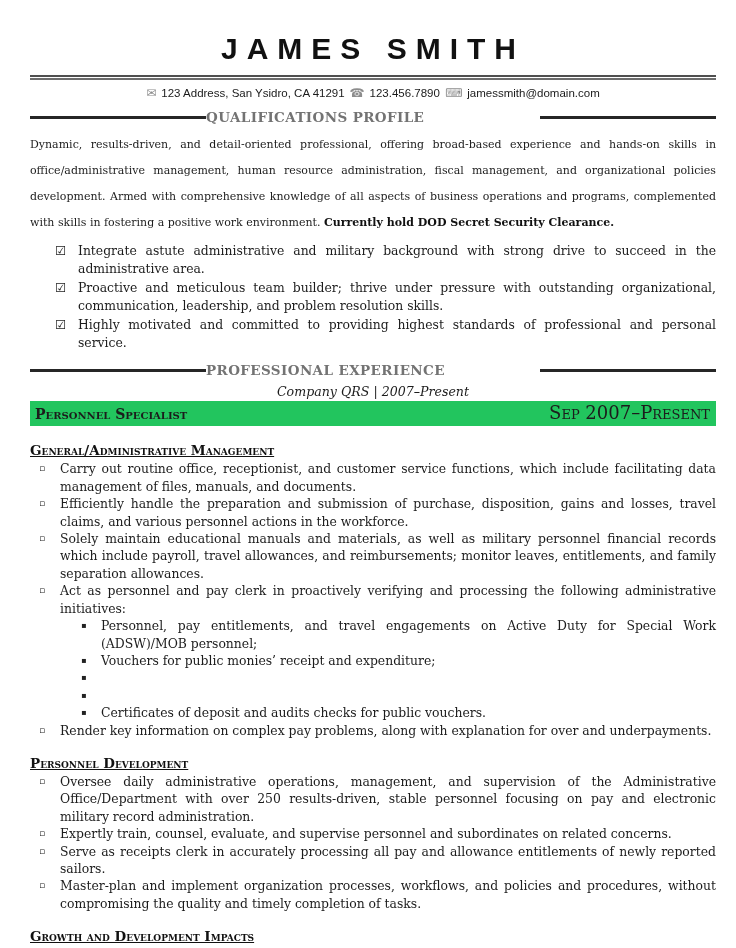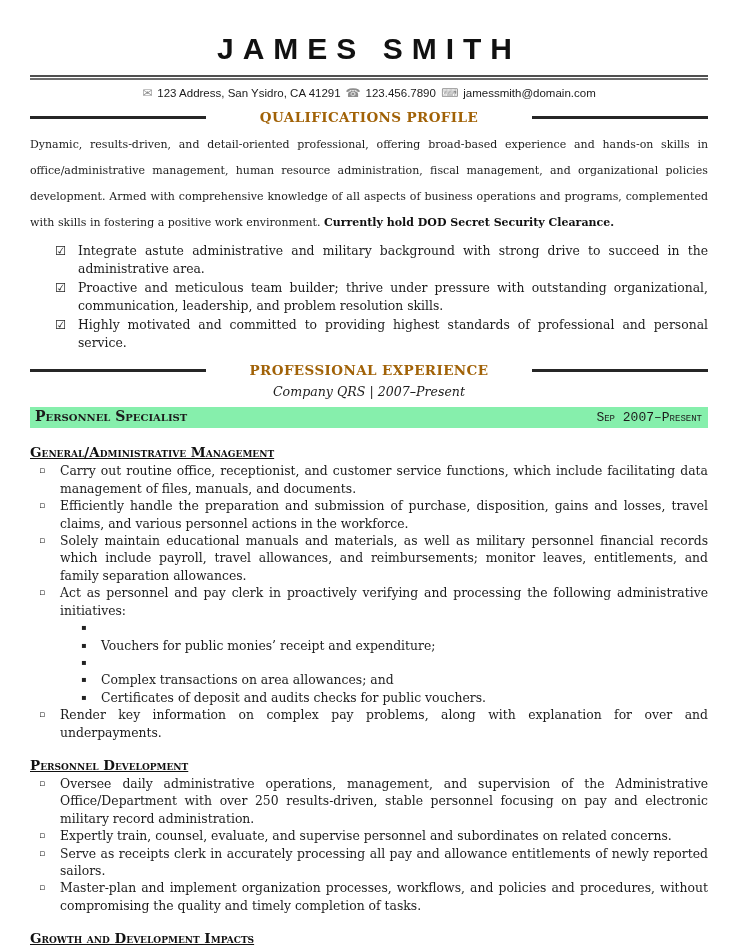--- a/index.html
+++ b/index.html
@@ -1,61 +1,61 @@
 <!DOCTYPE html>
 <html><head>
 <meta charset="utf-8">
 <style>
   html,body{margin:0;padding:0;background:#ffffff;}
   .page{
     width:736px;height:948px;box-sizing:border-box;background:#ffffff;
-    padding:20px 28px 0 30px;overflow:hidden;
+    padding:20px 20px 0 30px;overflow:hidden;
     font-family:"DejaVu Serif", serif;color:#1c1c1c;
   }
   
   h1.name{
     font-family:"Liberation Sans", sans-serif;font-weight:bold;
     font-size:30px;line-height:34px;letter-spacing:9px;
     text-align:center;margin:12px 0 0 0;color:#111;
   }
   .double-rule{margin-top:9px;height:1px;border-top:2px solid #4f4f4f;border-bottom:2px solid #6d6d6d;}
   .contact{
     display:flex;justify-content:center;align-items:center;gap:5px;
     font-family:"Liberation Sans", sans-serif;font-size:11.5px;
     margin-top:7px;color:#1a1a1a;white-space:nowrap;
   }
   .cicon{color:#8d8d8d;font-family:"DejaVu Sans", sans-serif;font-size:12px;line-height:12px;}
   
   .sec-head{display:flex;align-items:center;margin-top:10px;}
   .sec-head .rule{height:3px;background:#262626;flex:0 0 176px;}
   .sec-head .sec-title{
-    flex:1;text-align:center;font-weight:bold;font-size:13.5px;
-    letter-spacing:0.4px;color:#a16207;
+    flex:1;text-align:left;font-weight:bold;font-size:13.5px;
+    letter-spacing:0.4px;color:#737373;
   }
   
   .summary{
     margin:7px 0 0 0;text-align:justify;font-size:11px;line-height:26px;
   }
   .summary b{color:#111;}
   
   ul.checks{list-style:none;margin:6px 0 0 0;padding:0 0 0 25px;}
   ul.checks li{display:flex;line-height:18.4px;font-size:12.4px;}
   ul.checks .m{flex:0 0 23px;font-family:"DejaVu Sans", sans-serif;font-size:12.5px;color:#1a1a1a;}
   ul.checks .t{flex:1;text-align:justify;}
   
   .company{
     text-align:center;font-style:italic;
     margin-top:6px;font-size:12.6px;
   }
   .jobbar{
     display:flex;justify-content:space-between;align-items:baseline;
-    background:#86efac;margin-top:8px;padding:1px 6px 3px 5px;
+    background:#22c55e;margin-top:2px;padding:1px 6px 3px 5px;
   }
   .jobbar .jt{font-variant:small-caps;font-weight:bold;font-size:14px;}
-  .jobbar .jd{font-variant:small-caps;font-size:13px;font-family:Liberation Mono, monospace;}
+  .jobbar .jd{font-variant:small-caps;font-size:18px;}
   h3.subhead{
     font-variant:small-caps;font-weight:bold;font-size:13.5px;
     text-decoration:underline;margin:16px 0 2px 0;color:#111;
   }
   
   ul.blist{list-style:none;margin:0;padding:0;}
   ul.blist li{display:flex;line-height:17.4px;font-size:12.4px;}
   ul.blist .m{
     flex:0 0 30px;box-sizing:border-box;padding-left:9px;
     font-family:"DejaVu Sans", sans-serif;font-size:9px;color:#222;
@@ -130,31 +130,31 @@
       <span class="t">Solely maintain educational manuals and materials, as well as military personnel financial records which include payroll, travel allowances, and reimbursements; monitor leaves, entitlements, and family separation allowances.</span>
     </li>
     <li>
       <span class="m">▫</span>
       <span class="t">Act as personnel and pay clerk in proactively verifying and processing the following administrative initiatives:</span>
     </li>
   </ul>
   <ul class="blist level2">
     <li>
       <span class="m">▪</span>
+      <span class="t">Personnel, pay entitlements, and travel engagements on Active Duty for Special Work (ADSW)/MOB personnel;</span>
     </li>
     <li>
       <span class="m">▪</span>
       <span class="t">Vouchers for public monies’ receipt and expenditure;</span>
     </li>
     <li>
       <span class="m">▪</span>
     </li>
     <li>
       <span class="m">▪</span>
-      <span class="t">Complex transactions on area allowances; and</span>
     </li>
     <li>
       <span class="m">▪</span>
       <span class="t">Certificates of deposit and audits checks for public vouchers.</span>
     </li>
   </ul>
   <ul class="blist">
     <li>
       <span class="m">▫</span>
       <span class="t">Render key information on complex pay problems, along with explanation for over and underpayments.</span>

